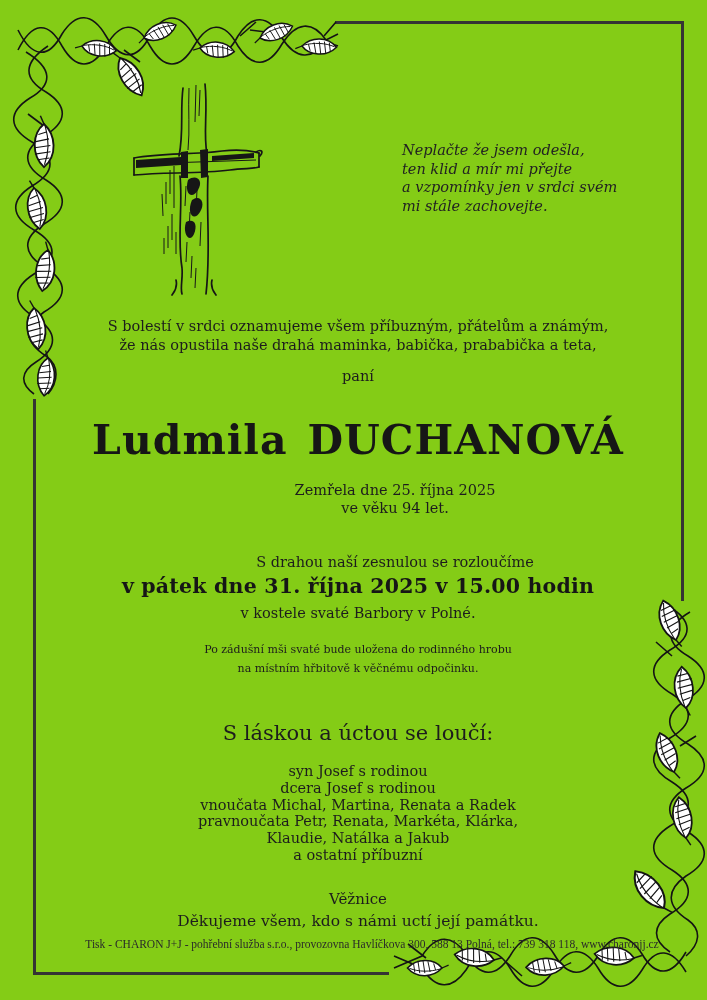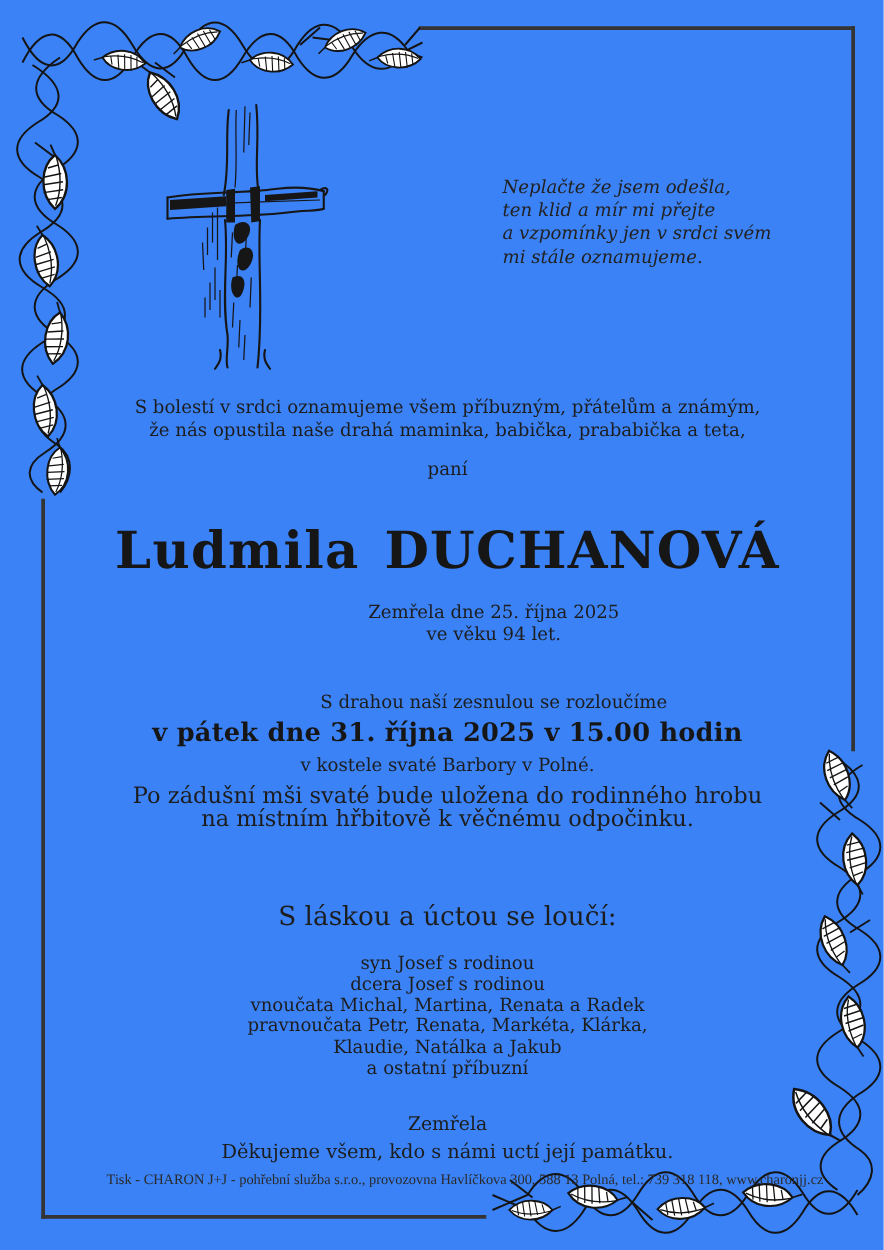--- a/index.html
+++ b/index.html
@@ -1,34 +1,34 @@
 <!DOCTYPE html>
 <html><head>
 <meta charset="utf-8">
 <style>
   html,body{margin:0;padding:0;background:#ffffff;}
   .page{
-    position:relative;width:707px;height:1000px;background:#3b82f6;
+    position:relative;width:707px;height:1000px;background:#84cc16;
     overflow:hidden;color:#1d1d1d;font-family:"DejaVu Serif", serif;
   }
   .frame{position:absolute;background:#343434;}
   .center-col{position:absolute;left:33px;width:650px;text-align:center;white-space:nowrap;}
   .poem{
     position:absolute;left:402px;top:141px;text-align:left;
     font-style:italic;font-size:14.5px;line-height:18.5px;color:#222;
   }
   .announce{top:317px;font-size:14.5px;line-height:19px;}
   .pani{top:368px;font-size:14.5px;}
   .name{top:416px;font-size:41px;font-weight:bold;letter-spacing:1px;color:#161616;}
   .name .gap{display:inline-block;width:20px;}
   .death{top:481px;font-size:14.5px;line-height:18px;margin-left:37px;}
   .farewell-intro{top:554px;font-size:14.5px;padding-left:37px;}
   .farewell-dt{top:574px;font-size:20.5px;font-weight:bold;letter-spacing:0.2px;color:#161616;}
   .farewell-place{top:605px;font-size:14.5px;}
-  .burial{top:628px;font-size:18px;line-height:18.5px;}
+  .burial{top:641px;font-size:11px;line-height:18.5px;}
   .mourn-head{top:721px;font-size:21px;}
   .mourners{top:763px;font-size:14.5px;line-height:16.8px;}
   .town{top:890px;font-size:15px;}
   .thanks{top:912px;font-size:15.5px;}
   .footer{top:938px;font-size:11.5px;font-family:"Liberation Serif", serif;color:#2a2a2a;margin-left:14px;}
   .illus{position:absolute;}
   svg{display:block;}
 </style>
 </head>
 <body>
@@ -129,21 +129,21 @@
         <path d="M66,118 C74,112 80,120 74,130 C68,140 60,132 66,118 Z"></path>
         <path d="M60,140 C68,136 72,142 68,152 C64,162 56,152 60,140 Z"></path>
       </g>
     </svg>
   </div>
 
   <div class="poem">
     <div>Neplačte že jsem odešla,</div>
     <div>ten klid a mír mi přejte</div>
     <div>a vzpomínky jen v srdci svém</div>
-    <div>mi stále oznamujeme.</div>
+    <div>mi stále zachovejte.</div>
   </div>
 
   <div class="center-col announce">
     <div>S bolestí v srdci oznamujeme všem příbuzným, přátelům a známým,</div>
     <div>že nás opustila naše drahá maminka, babička, prababička a teta,</div>
   </div>
   <div class="center-col pani">paní</div>
 
   <div class="center-col name"><span>Ludmila</span><span class="gap"></span><span>DUCHANOVÁ</span></div>
 
@@ -164,18 +164,18 @@
   <div class="center-col mourn-head">S láskou a úctou se loučí:</div>
   <div class="center-col mourners">
     <div>syn Josef s rodinou</div>
     <div>dcera Josef s rodinou</div>
     <div>vnoučata Michal, Martina, Renata a Radek</div>
     <div>pravnoučata Petr, Renata, Markéta, Klárka,</div>
     <div>Klaudie, Natálka a Jakub</div>
     <div>a ostatní příbuzní</div>
   </div>
 
-  <div class="center-col town">Zemřela</div>
+  <div class="center-col town">Věžnice</div>
   <div class="center-col thanks">Děkujeme všem, kdo s námi uctí její památku.</div>
 
   <div class="center-col footer">Tisk - CHARON J+J - pohřební služba s.r.o., provozovna Havlíčkova 300, 588 13 Polná, tel.: 739 318 118, www.charonjj.cz</div>
 
 </div>
 
 </body></html>

